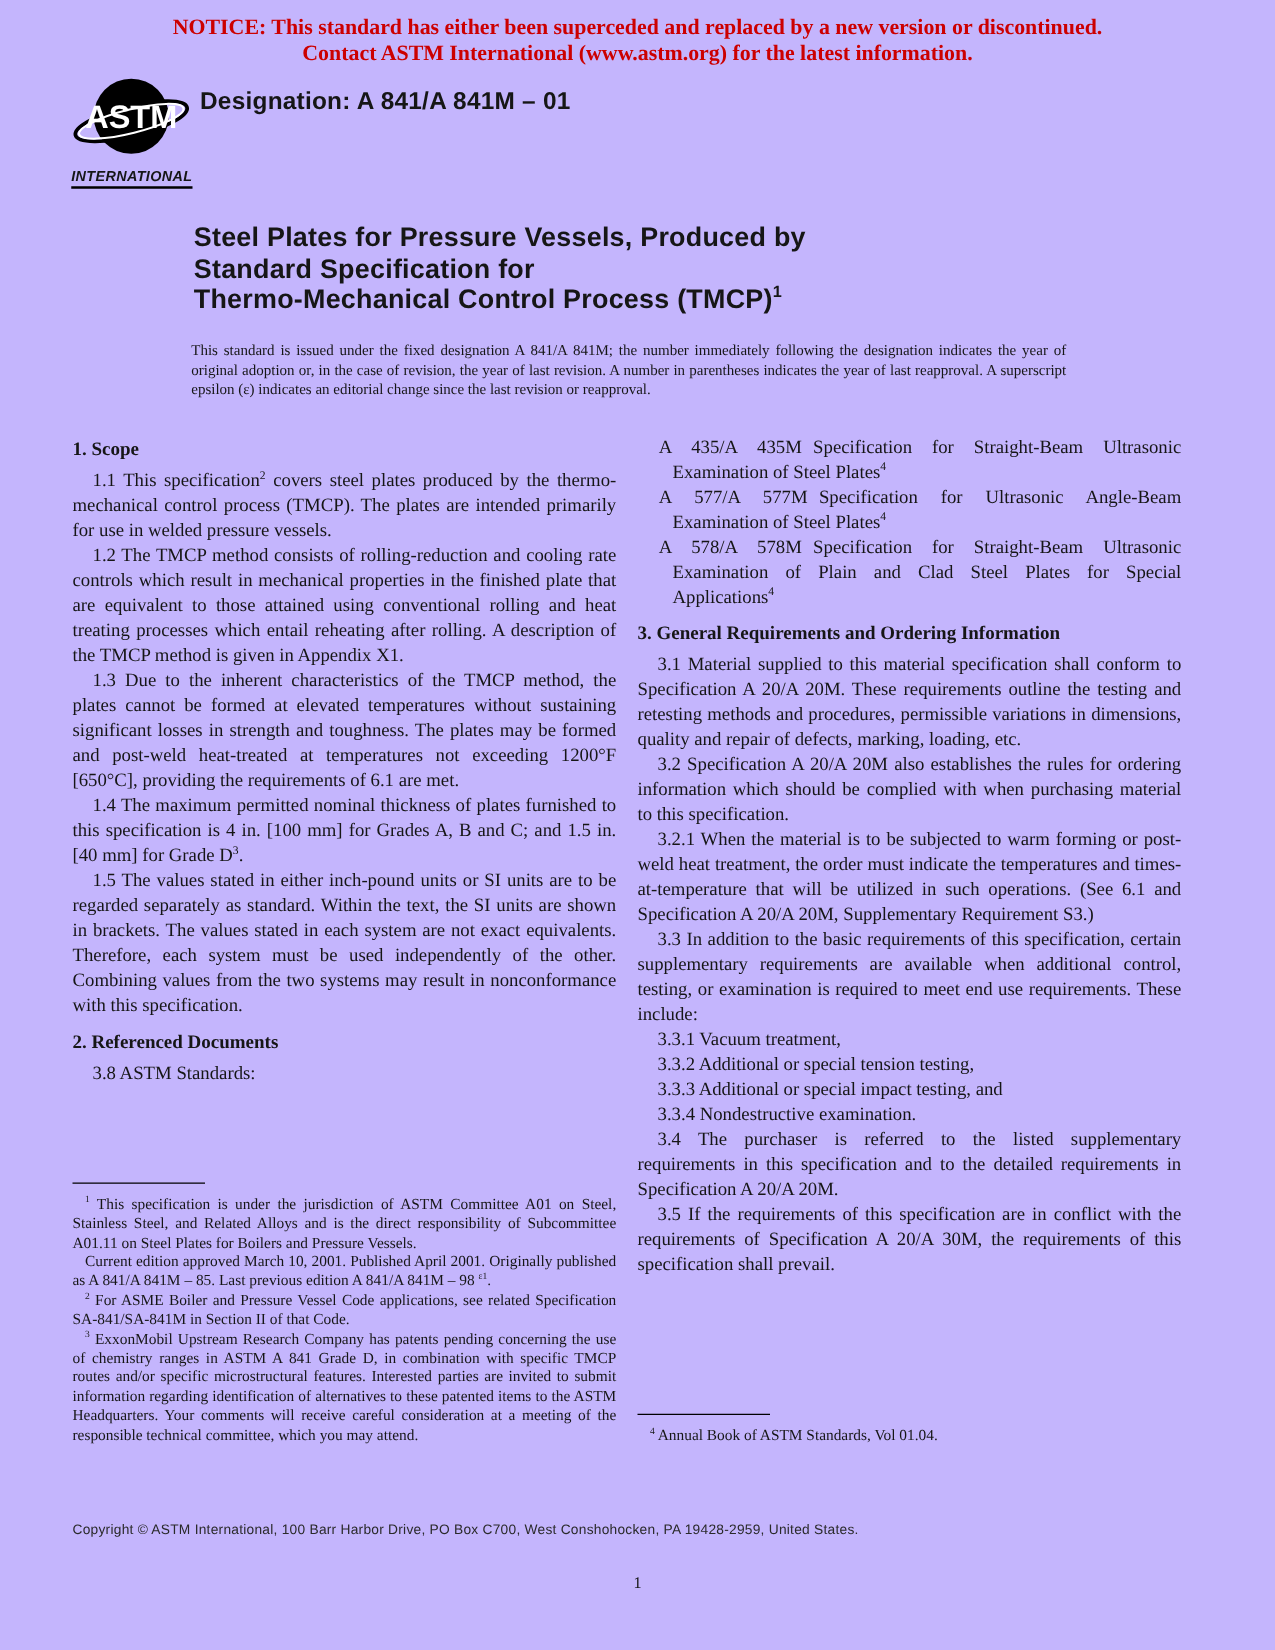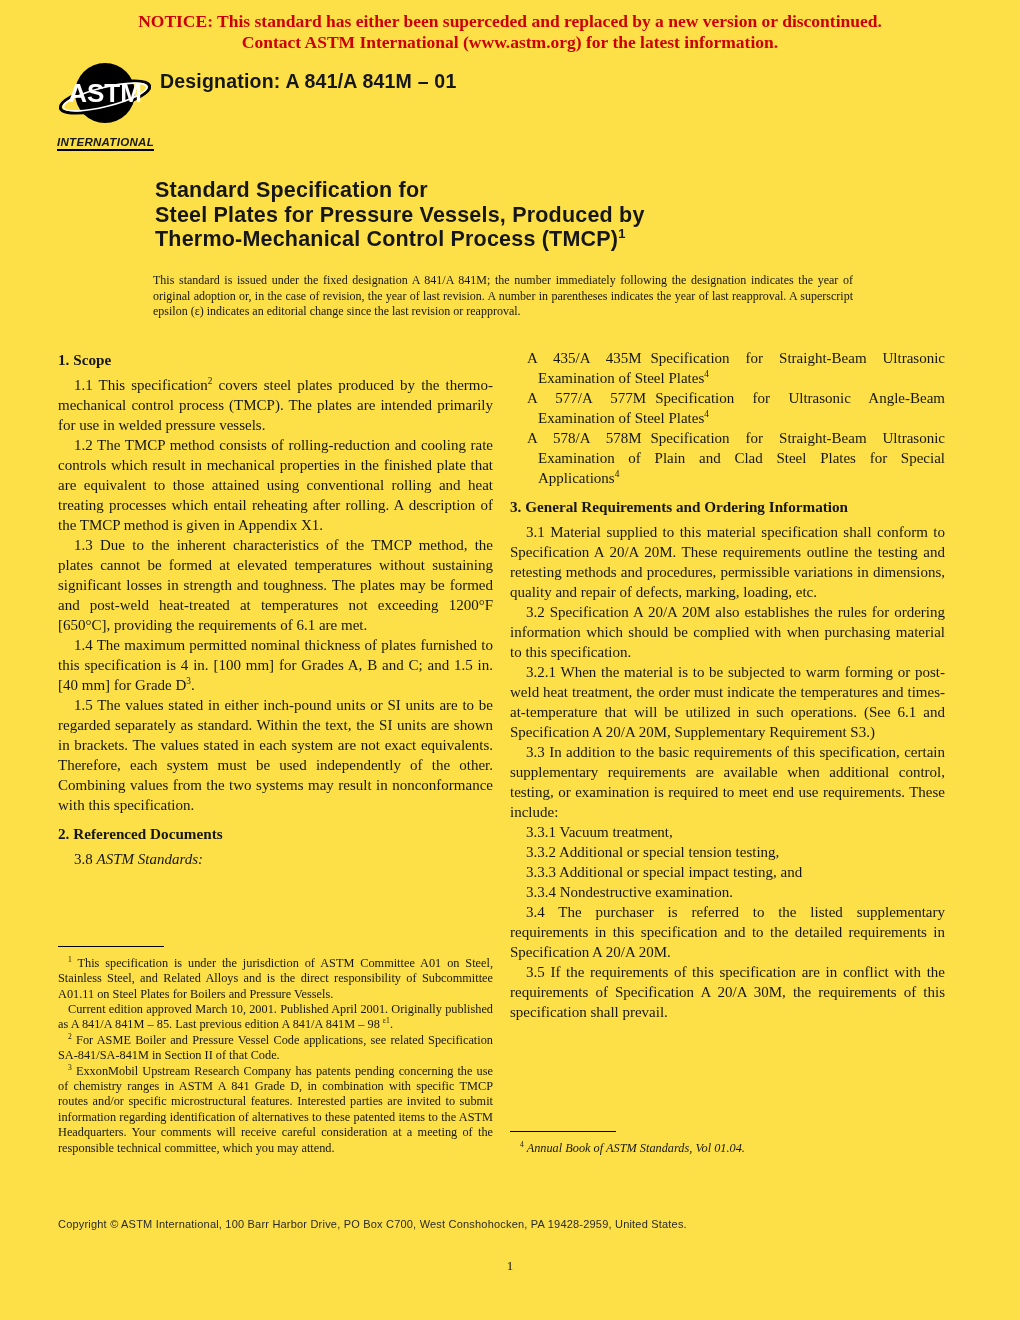--- a/index.html
+++ b/index.html
@@ -1,20 +1,20 @@
 <!DOCTYPE html>
 <html><head>
 <meta charset="utf-8">
 <style>
   html,body{margin:0;padding:0;background:#e8e8e8;}
   .page{
     position:relative;
     width:1020px;height:1320px;
     margin:0 auto;
-    background:#fde047;
+    background:#c4b5fd;
     font-family:"Liberation Serif", serif;
     color:#161616;
     overflow:hidden;
     box-sizing:border-box;
   }
   
   .notice{
     padding-top:11px;
     text-align:center;
     color:#cc0000;
@@ -73,21 +73,21 @@
   .col p.ref{text-indent:-11px;padding-left:28px;}
   .ref-desc{margin-left:9px;}
   sup{font-size:.62em;line-height:0;vertical-align:super;}
   
   .footnotes{margin-top:auto;}
   .fnrule{width:106px;border-top:1.4px solid #000;margin-bottom:9px;}
   .footnotes p{
     font-size:12.3px;line-height:15.4px;
     text-indent:10px;text-align:justify;margin:0;
   }
-  .it{font-style:italic;margin-top:12px;}
+  .it{margin-top:12px;}
   
   .copyright{
     position:absolute;left:58px;top:1218px;width:900px;
     font-family:"Liberation Sans", sans-serif;
     font-size:11px;color:#2a2a2a;letter-spacing:.2px;
   }
   .pageno{
     position:absolute;left:0;top:1258px;width:1020px;
     text-align:center;font-size:13px;
   }
@@ -109,22 +109,22 @@
         <ellipse cx="48" cy="37" rx="46" ry="12" fill="none" stroke="#000" stroke-width="3" transform="rotate(-14 48 37)"></ellipse>
         <ellipse cx="48" cy="37" rx="43" ry="9.5" fill="none" stroke="#ffffff" stroke-width="1.6" transform="rotate(-14 48 37)"></ellipse>
         <text x="48" y="42" text-anchor="middle" font-family="Liberation Sans, sans-serif" font-weight="bold" font-size="26" fill="#ffffff">ASTM</text>
       </svg>
       <span class="logo-intl">INTERNATIONAL</span>
     </div>
     <div class="designation">Designation: A 841/A 841M – 01</div>
   </div>
 
   <div class="titleblock">
+    <div>Steel Plates for Pressure Vessels, Produced by</div>
     <div>Standard Specification for</div>
-    <div>Steel Plates for Pressure Vessels, Produced by</div>
     <div><span>Thermo-Mechanical Control Process (TMCP)</span><sup>1</sup></div>
   </div>
 
   <div class="preamble">This standard is issued under the fixed designation A 841/A 841M; the number immediately following the designation indicates the year of original adoption or, in the case of revision, the year of last revision. A number in parentheses indicates the year of last reapproval. A superscript epsilon (ε) indicates an editorial change since the last revision or reapproval.</div>
 
   <div class="columns">
 
     <div class="col">
       <h3 class="first">1.  Scope</h3>
       <p><span>1.1  This specification</span><sup>2</sup><span> covers steel plates produced by the thermo-mechanical control process (TMCP). The plates are intended primarily for use in welded pressure vessels.</span></p>

